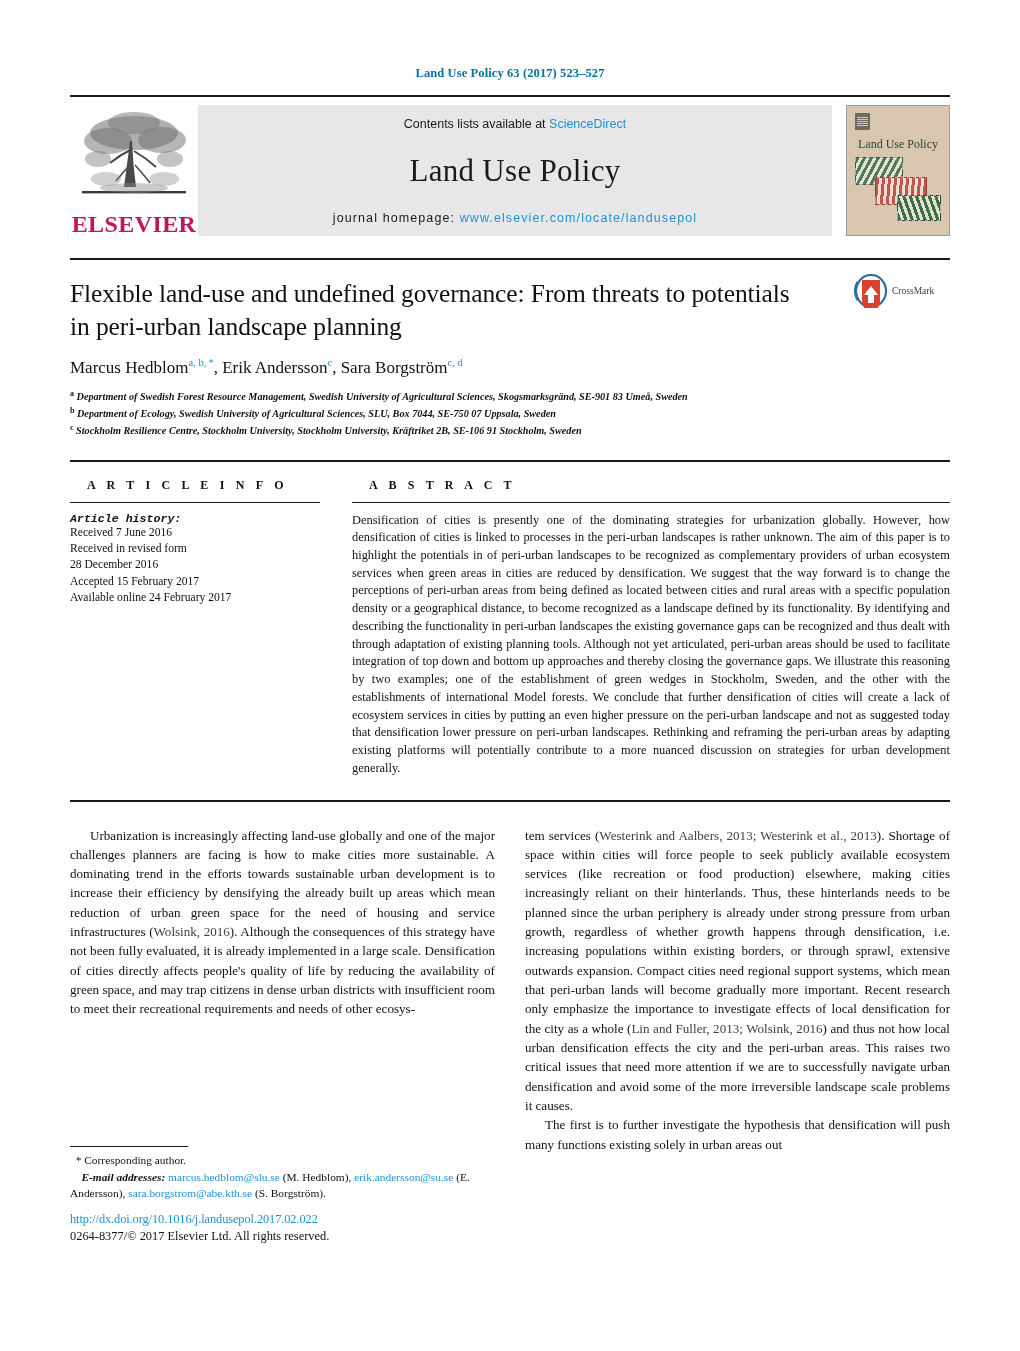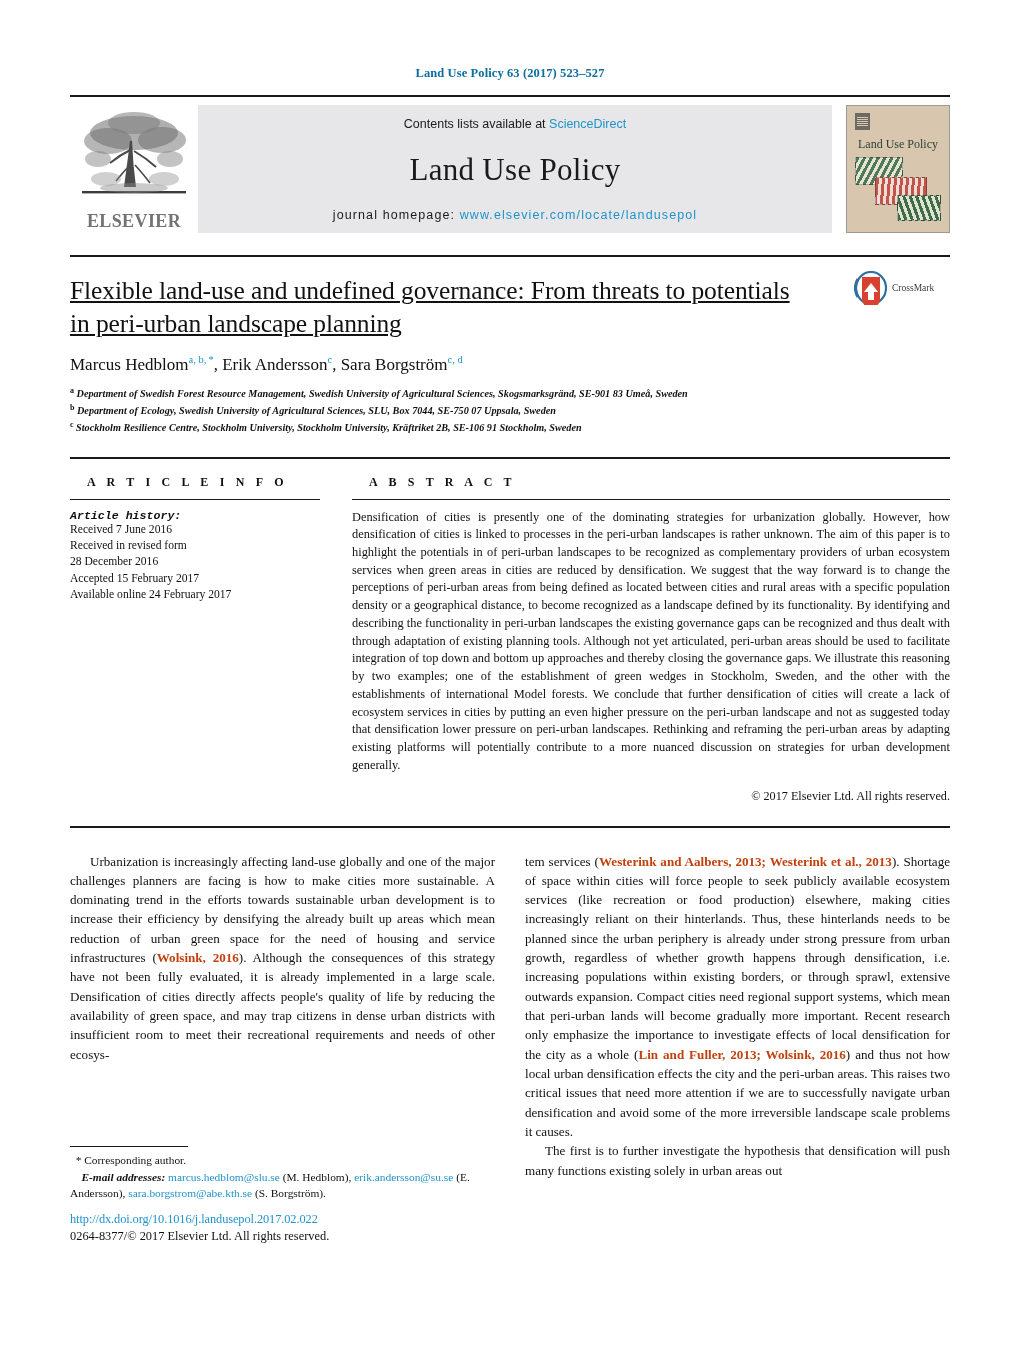--- a/index.html
+++ b/index.html
@@ -39,23 +39,23 @@
     width: 128px;
     flex: 0 0 128px;
     display: flex;
     flex-direction: column;
     align-items: center;
     justify-content: flex-start;
     padding-top: 2px;
   }
   .tree-svg { display:block; }
   .elsevier-word {
-    color: #737373;
-    font-family: "Liberation Serif", serif;
-    font-size: 18px;
+    color: #be185d;
+    font-family: "Liberation Serif", serif;
+    font-size: 24px;
     font-weight: bold;
     letter-spacing: .4px;
     line-height: 1;
     margin-top: 1px;
   }
   .journal-band {
     flex: 1 1 auto;
     background: #e7e7e9;
     display: flex;
     flex-direction: column;
@@ -131,21 +131,20 @@
   .title-area { margin: 18px 70px 0 70px; position: relative; }
   .art-title {
     font-family: "Liberation Serif", serif;
     font-size: 25.5px;
     line-height: 1.28;
     font-weight: normal;
     color: #111;
     margin: 0;
     max-width: 745px;
     letter-spacing: -.1px;
-    text-decoration: underline;
   }
   .crossmark {
     position: absolute;
     right: 0; top: -4px;
     width: 96px;
     display: flex;
     align-items: center;
     gap: 4px;
   }
   .crossmark-label {
@@ -233,23 +232,22 @@
     font-size: 13.1px;
     line-height: 1.475;
     text-align: justify;
     margin: 0;
     color: #111;
     hyphens: none;
   }
   .para + .para { text-indent: 20px; }
   .indent { text-indent: 20px; }
   a.cite, .cite {
-    color: #c2410c;
+    color: #404040;
     text-decoration: none;
-    font-weight: bold;
   }
 
   
   .footnote {
     position: absolute;
     left: 70px;
     top: 1146px;
     width: 436px;
   }
   .fn-rule { border-top: 1.4px solid #1a1a1a; width: 118px; margin-bottom: 5px; }
@@ -373,21 +371,20 @@
           <div class="hist-line">28 December 2016</div>
           <div class="hist-line">Accepted 15 February 2017</div>
           <div class="hist-line">Available online 24 February 2017</div>
         </div>
     </div>
 
     <div class="col-abstract">
       <div class="sec-head">A B S T R A C T</div>
       <div class="sec-rule"></div>
       <div class="abstract-body">Densification of cities is presently one of the dominating strategies for urbanization globally. However, how densification of cities is linked to processes in the peri-urban landscapes is rather unknown. The aim of this paper is to highlight the potentials in of peri-urban landscapes to be recognized as complementary providers of urban ecosystem services when green areas in cities are reduced by densification. We suggest that the way forward is to change the perceptions of peri-urban areas from being defined as located between cities and rural areas with a specific population density or a geographical distance, to become recognized as a landscape defined by its functionality. By identifying and describing the functionality in peri-urban landscapes the existing governance gaps can be recognized and thus dealt with through adaptation of existing planning tools. Although not yet articulated, peri-urban areas should be used to facilitate integration of top down and bottom up approaches and thereby closing the governance gaps. We illustrate this reasoning by two examples; one of the establishment of green wedges in Stockholm, Sweden, and the other with the establishments of international Model forests. We conclude that further densification of cities will create a lack of ecosystem services in cities by putting an even higher pressure on the peri-urban landscape and not as suggested today that densification lower pressure on peri-urban landscapes. Rethinking and reframing the peri-urban areas by adapting existing platforms will potentially contribute to a more nuanced discussion on strategies for urban development generally.</div>
-      <div class="copyright">© 2017 Elsevier Ltd. All rights reserved.</div>
     </div>
   </div>
 
   <div class="body-rule"></div>
 
   <div class="body-cols">
     <div class="bcol">
       <p class="para indent">
         <span>Urbanization is increasingly affecting land-use globally and one of the major challenges planners are facing is how to make cities more sustainable. A dominating trend in the efforts towards sustainable urban development is to increase their efficiency by densifying the already built up areas which mean reduction of urban green space for the need of housing and service infrastructures (</span><span class="cite">Wolsink, 2016</span><span>). Although the consequences of this strategy have not been fully evaluated, it is already implemented in a large scale. Densification of cities directly affects people's quality of life by reducing the availability of green space, and may trap citizens in dense urban districts with insufficient room to meet their recreational requirements and needs of other ecosys-</span>
       </p>

